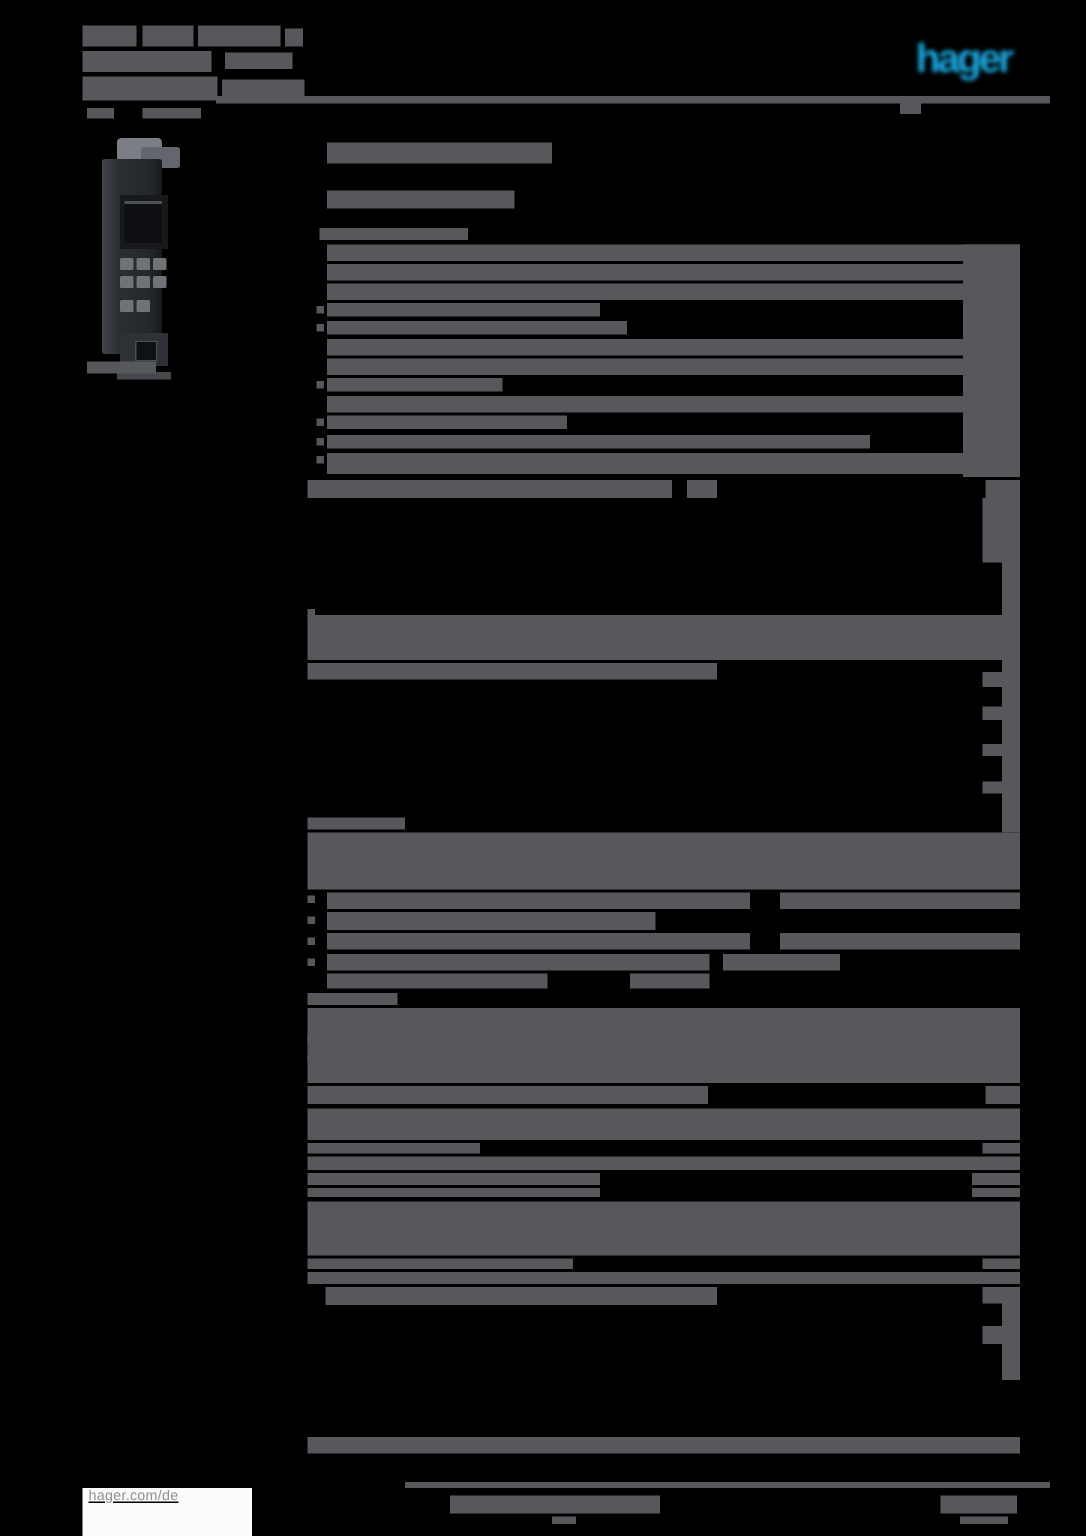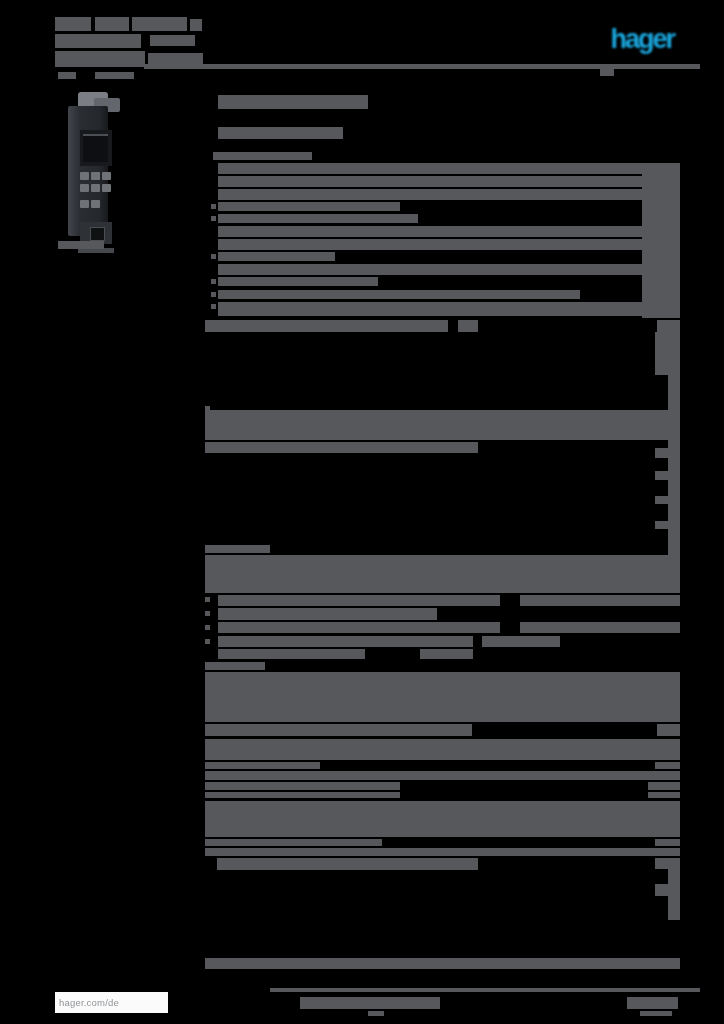--- a/index.html
+++ b/index.html
@@ -19,22 +19,22 @@
   .dev-body{position:absolute;left:8px;top:16px;width:40px;height:130px;
             background:linear-gradient(90deg,#42464c 0%,#2a2d32 30%,#24272b 80%,#17191c 100%);
             border-radius:2px;}
   .dev-display-frame{position:absolute;left:12px;top:24px;width:32px;height:36px;background:#17191d;}
   .dev-display{position:absolute;left:15px;top:28px;width:25px;height:26px;background:#0d0f12;border-top:2px solid #4c5056;}
   .dev-btn{position:absolute;width:9px;height:8px;background:#6f7378;border-radius:1px;}
   .dev-panel{position:absolute;left:12px;top:116px;width:32px;height:22px;background:#2e3136;}
   .dev-inset{position:absolute;left:22px;top:121px;width:13px;height:12px;background:#0f1113;border:1px solid #4a4e53;}
   .dev-foot{position:absolute;left:10px;top:142px;width:36px;height:5px;background:#45484d;}
   
-  #footer-box{position:absolute;left:55px;top:992px;width:113px;height:21px;background:#FBFBFB;
-              display:flex;align-items:center;}
+  #footer-box{position:absolute;left:55px;top:992px;width:113px;height:33px;background:#FBFBFB;
+              display:flex;align-items:flex-start;text-decoration:underline;}
   #footer-box span{color:#909396;font-size:9.5px;padding-left:4px;letter-spacing:0.2px;}
 </style>
 </head>
 <body>
 
 <div id="page">
 
   <div id="logo" style="color: rgb(26, 167, 222);">hager</div>
 
   <div id="device">

